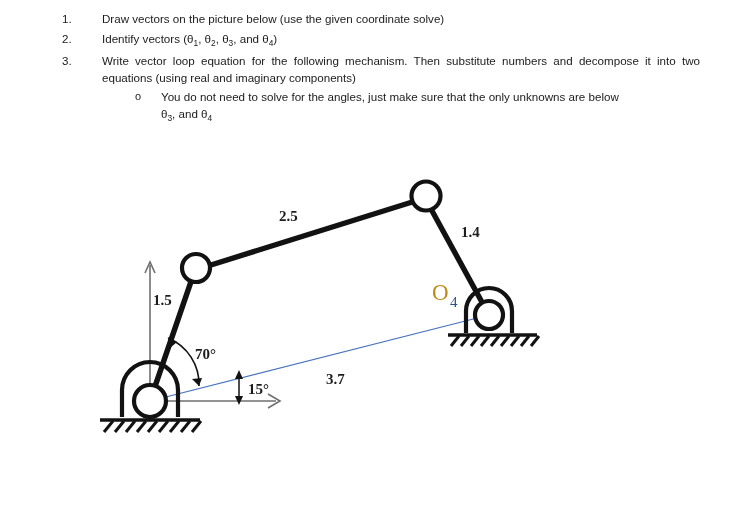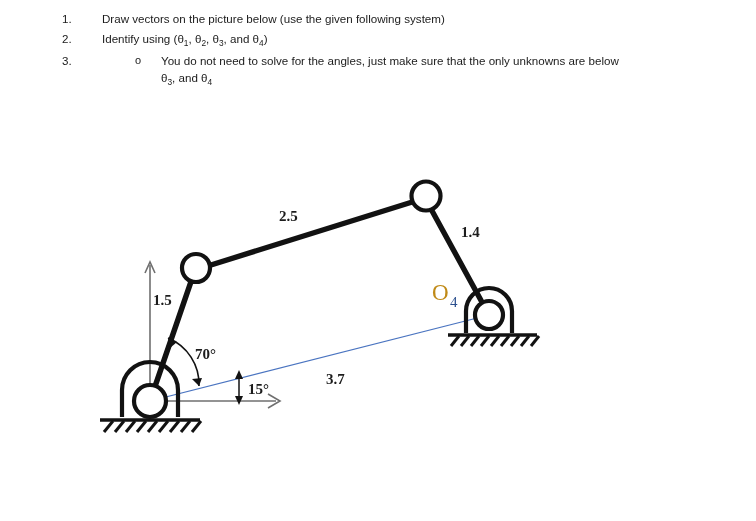--- a/index.html
+++ b/index.html
@@ -112,30 +112,31 @@
   .dimarrow { stroke: #121212; stroke-width: 1.5; fill: none; }
 </style>
 </head>
 <body>
 
 <div id="instructions">
   <ol class="olist">
 
     <li class="oitem">
       <span class="marker">1.</span>
-      <span>Draw vectors on the picture below (use the given following system)</span>
+      <span>Draw vectors on the picture below (use the given coordinate solve)</span>
     </li>
 
     <li class="oitem">
       <span class="marker">2.</span>
-      <span><span>Identify using (</span><span class="theta">θ</span><sub>1</sub><span>, </span><span class="theta">θ</span><sub>2</sub><span>, </span><span class="theta">θ</span><sub>3</sub><span>, and </span><span class="theta">θ</span><sub>4</sub><span>)</span></span>
+      <span><span>Identify vectors (</span><span class="theta">θ</span><sub>1</sub><span>, </span><span class="theta">θ</span><sub>2</sub><span>, </span><span class="theta">θ</span><sub>3</sub><span>, and </span><span class="theta">θ</span><sub>4</sub><span>)</span></span>
     </li>
 
     <li class="oitem justify">
       <span class="marker">3.</span>
+      <span>Write vector loop equation for the following mechanism. Then substitute numbers and decompose it into two equations (using real and imaginary components)</span>
       <ul class="sublist">
         <li class="subitem justify">
           <span class="bullet">o</span>
           <span>You do not need to solve for the angles, just make sure that the only unknowns are below</span>
           <span><br><span class="theta">θ</span><sub>3</sub><span>, and </span><span class="theta">θ</span><sub>4</sub></span>
         </li>
       </ul>
     </li>
 
   </ol>

